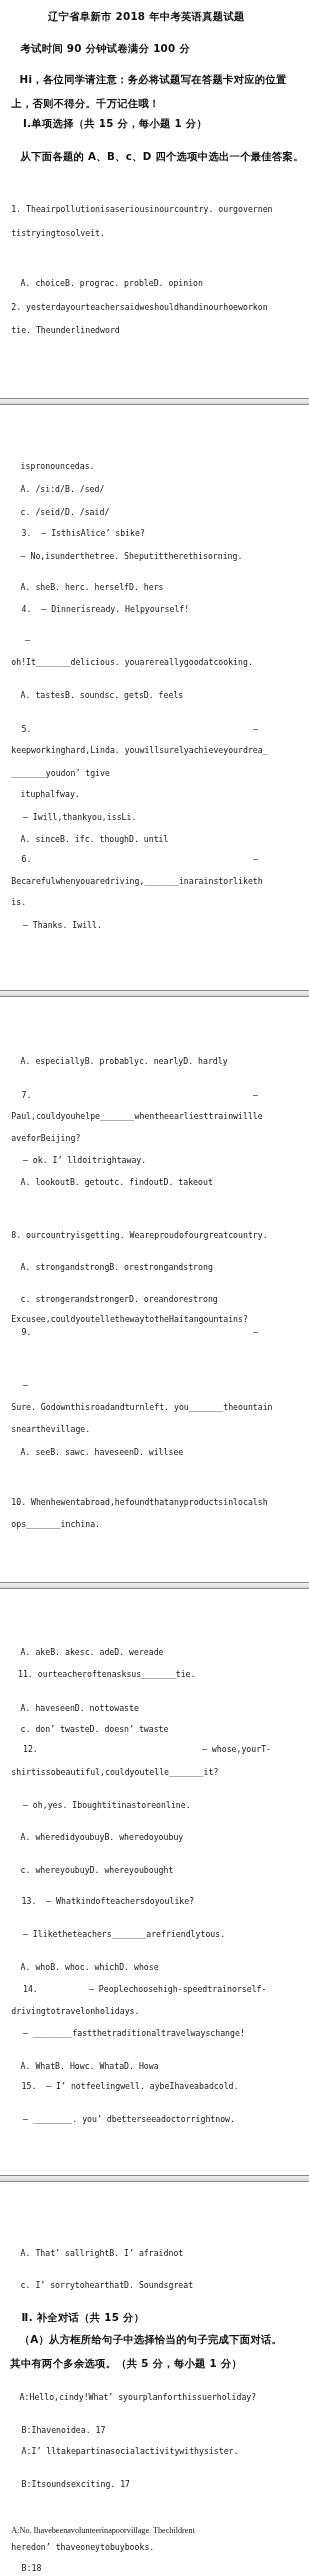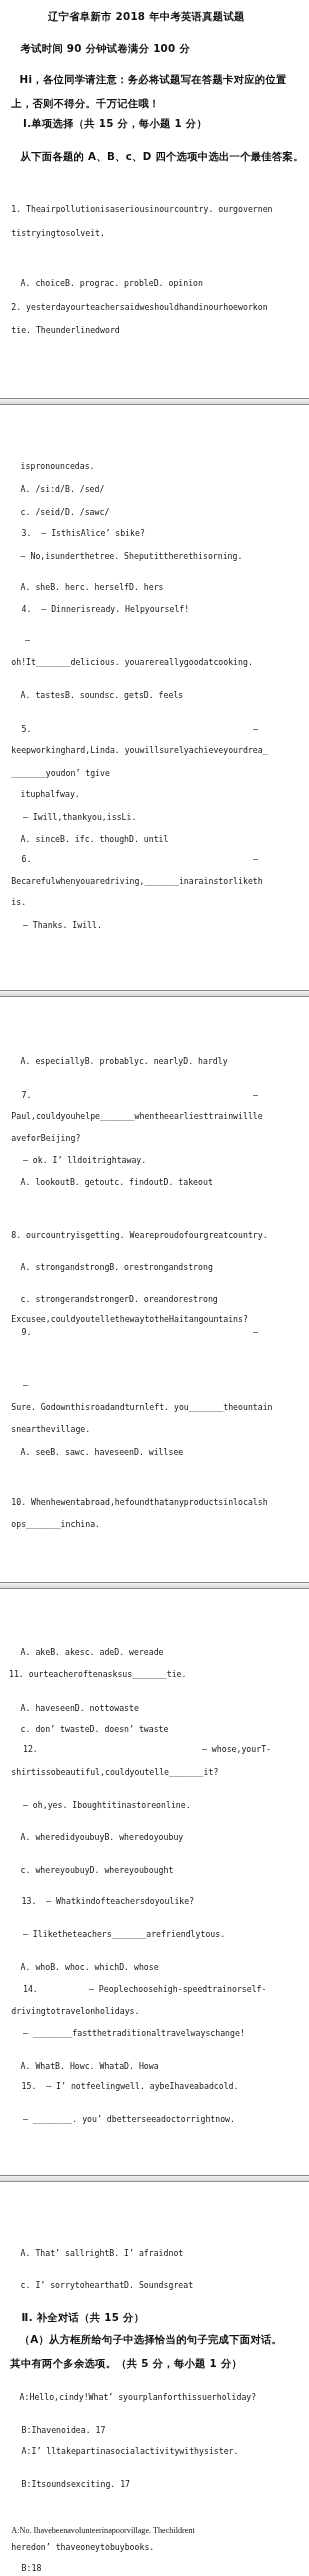--- a/index.html
+++ b/index.html
@@ -48,21 +48,21 @@
     <div class="ln cjk" style="top: 97px; left: 11.3px;">上，否则不得分。千万记住哦！</div>
     <div class="ln cjk" style="top: 117px; left: 23px;">Ⅰ.单项选择（共 15 分，每小题 1 分）</div>
     <div class="ln cjk" style="top: 150px; left: 20.6px;">从下面各题的 A、B、c、D 四个选项中选出一个最佳答案。</div>
     <div class="ln" style="top: 204px; left: 11.3px;">1. Theairpollutionisaseriousinourcountry. ourgovernen</div>
     <div class="ln" style="top: 228px; left: 11.3px;">tistryingtosolveit.</div>
     <div class="ln" style="top: 244px; left: 20.6px; margin-top: 34px;">A. choiceB. prograc. probleD. opinion</div>
     <div class="ln" style="top: 302px; left: 11.3px;">2. yesterdayourteachersaidweshouldhandinourhoeworkon</div>
     <div class="ln" style="top: 325px; left: 11.3px;">tie. Theunderlinedword</div>
     <div class="ln" style="top: 461px; left: 20.6px;">ispronouncedas.</div>
     <div class="ln" style="top: 484px; left: 20.6px;">A. /si:d/B. /sed/</div>
-    <div class="ln" style="top: 507px; left: 20.6px;">c. /seid/D. /sawc/</div>
+    <div class="ln" style="top: 507px; left: 20.6px;">c. /seid/D. /said/</div>
     <div class="ln" style="top: 528px; left: 21.6px;">3.  – IsthisAlice’ sbike?</div>
     <div class="ln" style="top: 551px; left: 20.6px;">– No,isunderthetree. Sheputittherethisorning.</div>
     <div class="ln" style="top: 582px; left: 20.6px;">A. sheB. herc. herselfD. hers</div>
     <div class="ln" style="top: 604px; left: 21.6px;">4.  – Dinnerisready. Helpyourself!</div>
     <div class="ln" style="top: 635px; left: 25px;">–</div>
     <div class="ln" style="top: 657px; left: 11.3px;">oh!It_______delicious. youarereallygoodatcooking.</div>
     <div class="ln" style="top: 690px; left: 20.6px;">A. tastesB. soundsc. getsD. feels</div>
     <div class="ln" style="top: 724px; left: 21.6px;">5.</div>
     <div class="ln" style="top: 724px; left: 253px;">–</div>
     <div class="ln" style="top: 745px; left: 11.3px;">keepworkinghard,Linda. youwillsurelyachieveyourdrea_</div>
@@ -88,21 +88,21 @@
     <div class="ln" style="top: 1327px; left: 21.6px;">9.</div>
     <div class="ln" style="top: 1327px; left: 253px;">–</div>
     <div class="ln" style="top: 1314px; left: 11.3px;">Excusee,couldyoutellethewaytotheHaitangountains?</div>
     <div class="ln" style="top: 1380px; left: 23px;">–</div>
     <div class="ln" style="top: 1402px; left: 11.3px;">Sure. Godownthisroadandturnleft. you_______theountain</div>
     <div class="ln" style="top: 1424px; left: 11.3px;">snearthevillage.</div>
     <div class="ln" style="top: 1447px; left: 20.6px;">A. seeB. sawc. haveseenD. willsee</div>
     <div class="ln" style="top: 1497px; left: 11.3px;">10. Whenhewentabroad,hefoundthatanyproductsinlocalsh</div>
     <div class="ln" style="top: 1519px; left: 11.3px;">ops_______inchina.</div>
     <div class="ln" style="top: 1647px; left: 20.6px;">A. akeB. akesc. adeD. wereade</div>
-    <div class="ln" style="top: 1669px; left: 9px;">11. ourteacheroftenasksus_______tie.</div>
+    <div class="ln" style="top: 1669px; left: 18px;">11. ourteacheroftenasksus_______tie.</div>
     <div class="ln" style="top: 1703px; left: 20.6px;">A. haveseenD. nottowaste</div>
     <div class="ln" style="top: 1724px; left: 20.6px;">c. don’ twasteD. doesn’ twaste</div>
     <div class="ln" style="top: 1744px; left: 23px;">12.</div>
     <div class="ln" style="top: 1744px; left: 202px;">– whose,yourT-</div>
     <div class="ln" style="top: 1767px; left: 11.3px;">shirtissobeautiful,couldyoutelle_______it?</div>
     <div class="ln" style="top: 1800px; left: 23px;">– oh,yes. Iboughtitinastoreonline.</div>
     <div class="ln" style="top: 1832px; left: 20.6px;">A. wheredidyoubuyB. wheredoyoubuy</div>
     <div class="ln" style="top: 1865px; left: 20.6px;">c. whereyoubuyD. whereyoubought</div>
     <div class="ln" style="top: 1896px; left: 21.6px;">13.  – Whatkindofteachersdoyoulike?</div>
     <div class="ln" style="top: 1929px; left: 23px;">– Iliketheteachers_______arefriendlytous.</div>

